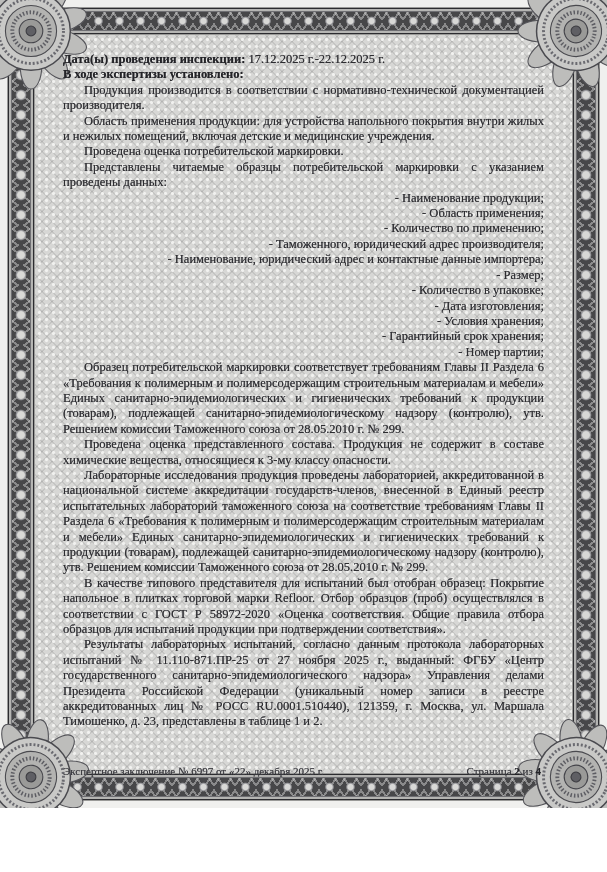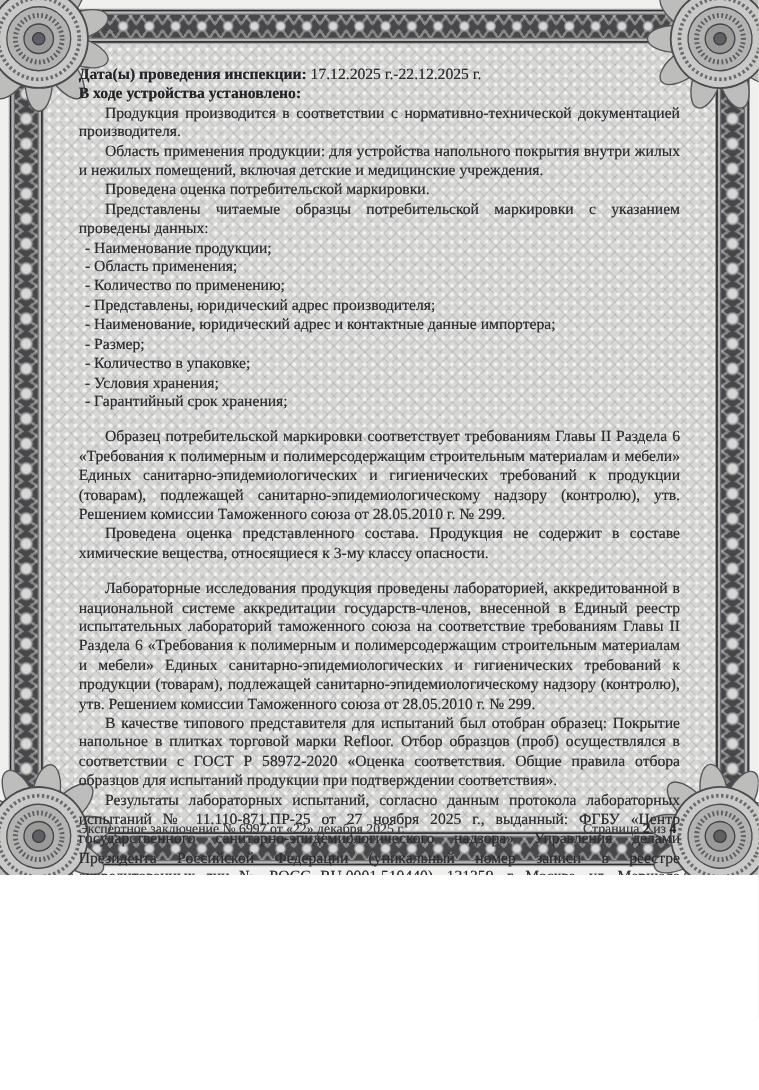--- a/index.html
+++ b/index.html
@@ -1,17 +1,17 @@
 <!DOCTYPE html>
 <html lang="ru"><head>
 <meta charset="utf-8">
 <style>
   html,body{margin:0;padding:0;background:#ffffff;}
   .page{
-    position:relative;width:607px;height:700px;overflow:hidden;
+    position:relative;width:607px;height:808px;overflow:hidden;
     background:#f0f0ee;
     font-family:"Liberation Serif","DejaVu Serif",serif;
     color:#2d2d31;
   }
   
   .inner{
     position:absolute;left:22px;top:22px;right:22px;bottom:22px;z-index:1;
     background-color:#d7d7d5;
     background-image:
       radial-gradient(circle, rgba(245,245,243,.9) 1.1px, rgba(245,245,243,0) 2.1px),
@@ -51,24 +51,24 @@
   .corner.br{bottom:-28px;right:-28px;}
   
   .content{
     position:absolute;left:26px;top:26px;right:26px;bottom:26px;z-index:4;
     padding:26px 37px 0 37px;box-sizing:border-box;
     font-size:12.5px;line-height:15.4px;
     text-shadow:0 0 .45px rgba(70,70,76,.75);
   }
   .heading{margin:0;font-weight:bold;color:#232327;}
   .para{margin:0;text-align:justify;text-indent:21px;}
-  .gap-sm{margin-top:13px;}
+  .gap-sm{margin-top:0;}
   .normal-w{font-weight:normal;color:#2d2d31;}
   .list{margin:0;}
-  .list-item{padding-left:5px;}
+  .list-item{padding-left:5px;text-align:right;}
   .footer{
     position:absolute;left:63px;right:66px;bottom:31px;z-index:4;
     display:flex;justify-content:space-between;
     font-size:11px;color:#3a3a3f;text-shadow:0 0 .4px rgba(70,70,76,.7);
   }
   .footer b{color:#232327;}
 </style>
 </head>
 <body>
 
@@ -165,37 +165,39 @@
         <circle cx="60" cy="60" r="26" fill="#b3b3b1" stroke="#4a4a4f"></circle>
         <circle cx="60" cy="60" r="19" fill="none" stroke="#5d5d63" stroke-width="4" stroke-dasharray="1.5 2"></circle>
         <circle cx="60" cy="60" r="12" fill="#9a9a98" stroke="#44444a"></circle>
         <circle cx="60" cy="60" r="5" fill="#5f5f64" stroke="#3c3c41"></circle>
       </g>
     </svg>
   </div>
 
   <div class="content">
     <p class="heading"><span>Дата(ы) проведения инспекции:</span><span class="normal-w"> 17.12.2025 г.-22.12.2025 г.</span></p>
-    <p class="heading">В ходе устройства установлено:</p>
+    <p class="heading">В ходе экспертизы установлено:</p>
 
     <p class="para">Продукция производится в соответствии с нормативно-технической документацией производителя.</p>
     <p class="para">Область применения продукции: для устройства напольного покрытия внутри жилых и нежилых помещений, включая детские и медицинские учреждения.</p>
     <p class="para">Проведена оценка потребительской маркировки.</p>
     <p class="para">Представлены читаемые образцы потребительской маркировки с указанием проведены данных:</p>
 
     <div class="list">
       <div class="list-item">- Наименование продукции;</div>
       <div class="list-item">- Область применения;</div>
       <div class="list-item">- Количество по применению;</div>
-      <div class="list-item">- Представлены, юридический адрес производителя;</div>
+      <div class="list-item">- Таможенного, юридический адрес производителя;</div>
       <div class="list-item">- Наименование, юридический адрес и контактные данные импортера;</div>
       <div class="list-item">- Размер;</div>
       <div class="list-item">- Количество в упаковке;</div>
+      <div class="list-item">- Дата изготовления;</div>
       <div class="list-item">- Условия хранения;</div>
       <div class="list-item">- Гарантийный срок хранения;</div>
+      <div class="list-item">- Номер партии;</div>
     </div>
 
     <p class="para gap-sm">Образец потребительской маркировки соответствует требованиям Главы II Раздела 6 «Требования к полимерным и полимерсодержащим строительным материалам и мебели» Единых санитарно-эпидемиологических и гигиенических требований к продукции (товарам), подлежащей санитарно-эпидемиологическому надзору (контролю), утв. Решением комиссии Таможенного союза от 28.05.2010 г. № 299.</p>
     <p class="para">Проведена оценка представленного состава. Продукция не содержит в составе химические вещества, относящиеся к 3-му классу опасности.</p>
     <p class="para gap-sm">Лабораторные исследования продукция проведены лабораторией, аккредитованной в национальной системе аккредитации государств-членов, внесенной в Единый реестр испытательных лабораторий таможенного союза на соответствие требованиям Главы II Раздела 6 «Требования к полимерным и полимерсодержащим строительным материалам и мебели» Единых санитарно-эпидемиологических и гигиенических требований к продукции (товарам), подлежащей санитарно-эпидемиологическому надзору (контролю), утв. Решением комиссии Таможенного союза от 28.05.2010 г. № 299.</p>
     <p class="para">В качестве типового представителя для испытаний был отобран образец: Покрытие напольное в плитках торговой марки Refloor. Отбор образцов (проб) осуществлялся в соответствии с ГОСТ Р 58972-2020 «Оценка соответствия. Общие правила отбора образцов для испытаний продукции при подтверждении соответствия».</p>
     <p class="para">Результаты лабораторных испытаний, согласно данным протокола лабораторных испытаний № 11.110-871.ПР-25 от 27 ноября 2025 г., выданный: ФГБУ  «Центр государственного санитарно-эпидемиологического надзора» Управления делами Президента Российской Федерации (уникальный номер записи в реестре аккредитованных лиц № РОСС RU.0001.510440), 121359, г. Москва, ул. Маршала Тимошенко, д. 23, представлены в таблице 1 и 2.</p>
   </div>
 
   <div class="footer">

